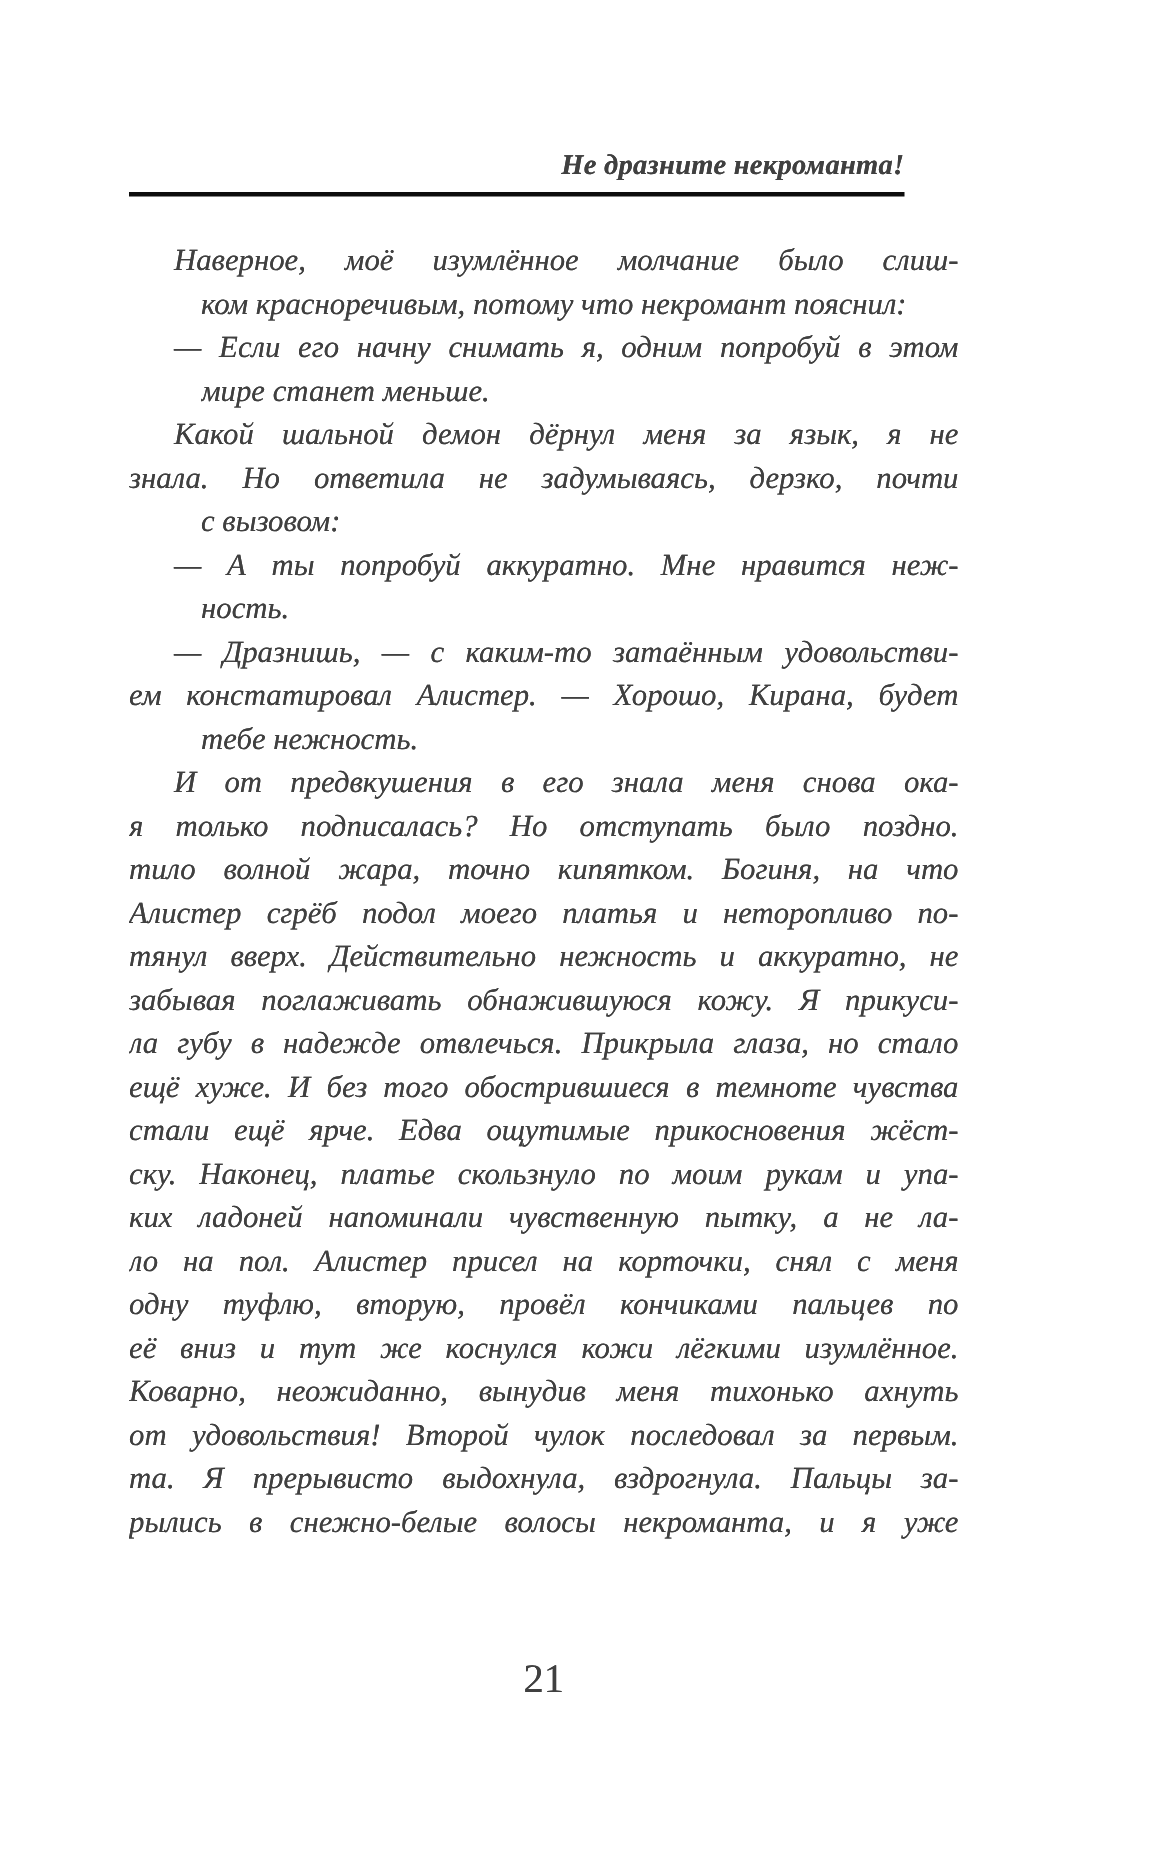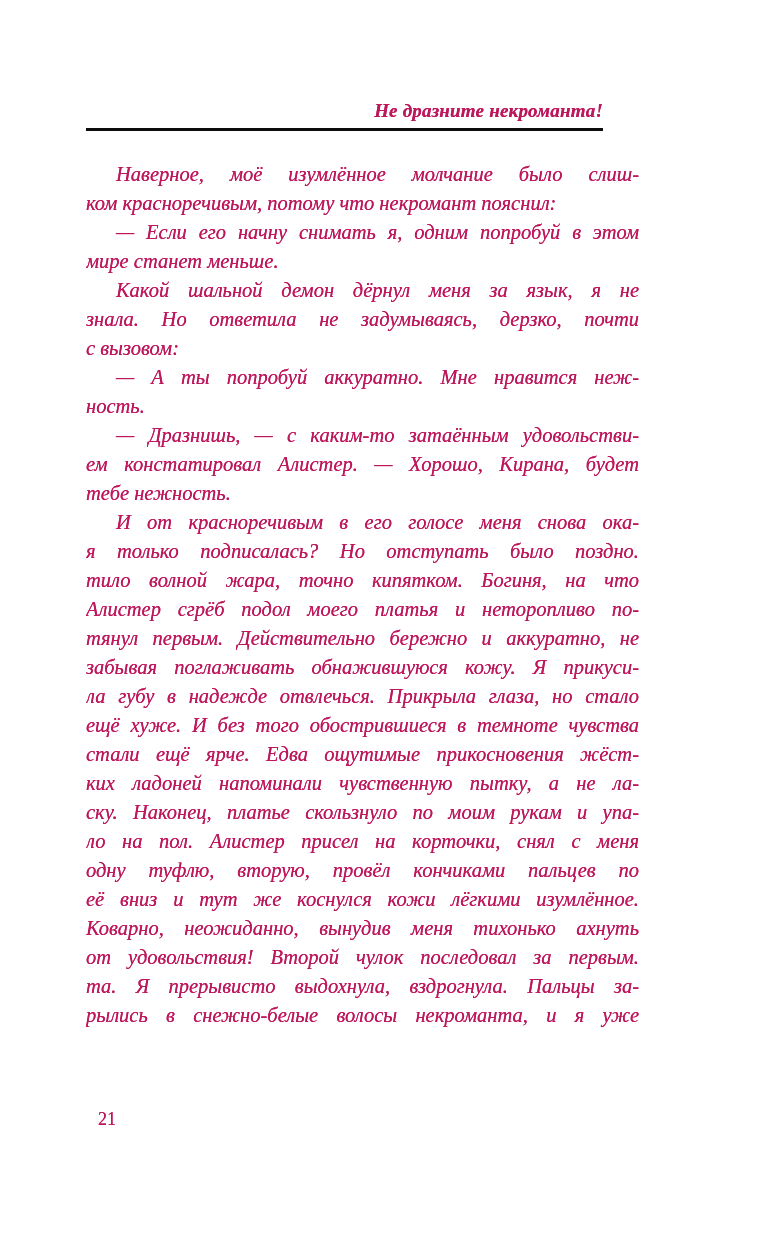--- a/index.html
+++ b/index.html
@@ -7,21 +7,21 @@
     padding: 0;
     background: #ffffff;
   }
   .page {
     position: relative;
     width: 732px;
     height: 1240px;
     background: #ffffff;
     overflow: hidden;
     font-family: "Liberation Serif", "DejaVu Serif", serif;
-    color: #be185d;
+    color: #404040;
   }
   .running-head {
     position: absolute;
     top: 100px;
     left: 86px;
     right: 129px;
     text-align: right;
     font-size: 19px;
     font-weight: bold;
     font-style: italic;
@@ -49,31 +49,32 @@
     font-size: 20.5px;
     text-align: justify;
     text-align-last: justify;
     white-space: normal;
     overflow: hidden;
     text-shadow: 0 0 0.3px currentColor;
     font-style: italic;
   }
   .line.end {
     text-align-last: left;
+    margin-left: 48px;
   }
   .line.indent {
     text-indent: 30px;
   }
   .page-number {
     position: absolute;
     top: 1103px;
-    left: 98px;
+    left: 86px;
     width: 553px;
-    text-align: left;
-    font-size: 18px;
+    text-align: center;
+    font-size: 27px;
     line-height: 32px;
     text-shadow: 0 0 0.3px currentColor;
   }
 </style>
 </head>
 <body>
 
 <div class="page">
 
   <div class="running-head">Не дразните некроманта!</div>
@@ -86,31 +87,31 @@
     <div class="line indent">— Если его начну снимать я, одним попробуй в этом</div>
     <div class="line end">мире станет меньше.</div>
     <div class="line indent">Какой шальной демон дёрнул меня за язык, я не</div>
     <div class="line">знала. Но ответила не задумываясь, дерзко, почти</div>
     <div class="line end">с вызовом:</div>
     <div class="line indent">— А ты попробуй аккуратно. Мне нравится неж-</div>
     <div class="line end">ность.</div>
     <div class="line indent">— Дразнишь, — с каким-то затаённым удовольстви-</div>
     <div class="line">ем констатировал Алистер. — Хорошо, Кирана, будет</div>
     <div class="line end">тебе нежность.</div>
-    <div class="line indent">И от красноречивым в его голосе меня снова ока-</div>
+    <div class="line indent">И от предвкушения в его знала меня снова ока-</div>
     <div class="line">я только подписалась? Но отступать было поздно.</div>
     <div class="line">тило волной жара, точно кипятком. Богиня, на что</div>
     <div class="line">Алистер сгрёб подол моего платья и неторопливо по-</div>
-    <div class="line">тянул первым. Действительно бережно и аккуратно, не</div>
+    <div class="line">тянул вверх. Действительно нежность и аккуратно, не</div>
     <div class="line">забывая поглаживать обнажившуюся кожу. Я прикуси-</div>
     <div class="line">ла губу в надежде отвлечься. Прикрыла глаза, но стало</div>
     <div class="line">ещё хуже. И без того обострившиеся в темноте чувства</div>
     <div class="line">стали ещё ярче. Едва ощутимые прикосновения жёст-</div>
+    <div class="line">ску. Наконец, платье скользнуло по моим рукам и упа-</div>
     <div class="line">ких ладоней напоминали чувственную пытку, а не ла-</div>
-    <div class="line">ску. Наконец, платье скользнуло по моим рукам и упа-</div>
     <div class="line">ло на пол. Алистер присел на корточки, снял с меня</div>
     <div class="line">одну туфлю, вторую, провёл кончиками пальцев по</div>
     <div class="line">её вниз и тут же коснулся кожи лёгкими изумлённое.</div>
     <div class="line">Коварно, неожиданно, вынудив меня тихонько ахнуть</div>
     <div class="line">от удовольствия! Второй чулок последовал за первым.</div>
     <div class="line">та. Я прерывисто выдохнула, вздрогнула. Пальцы за-</div>
     <div class="line">рылись в снежно-белые волосы некроманта, и я уже</div>
   </div>
 
   <div class="page-number">21</div>

